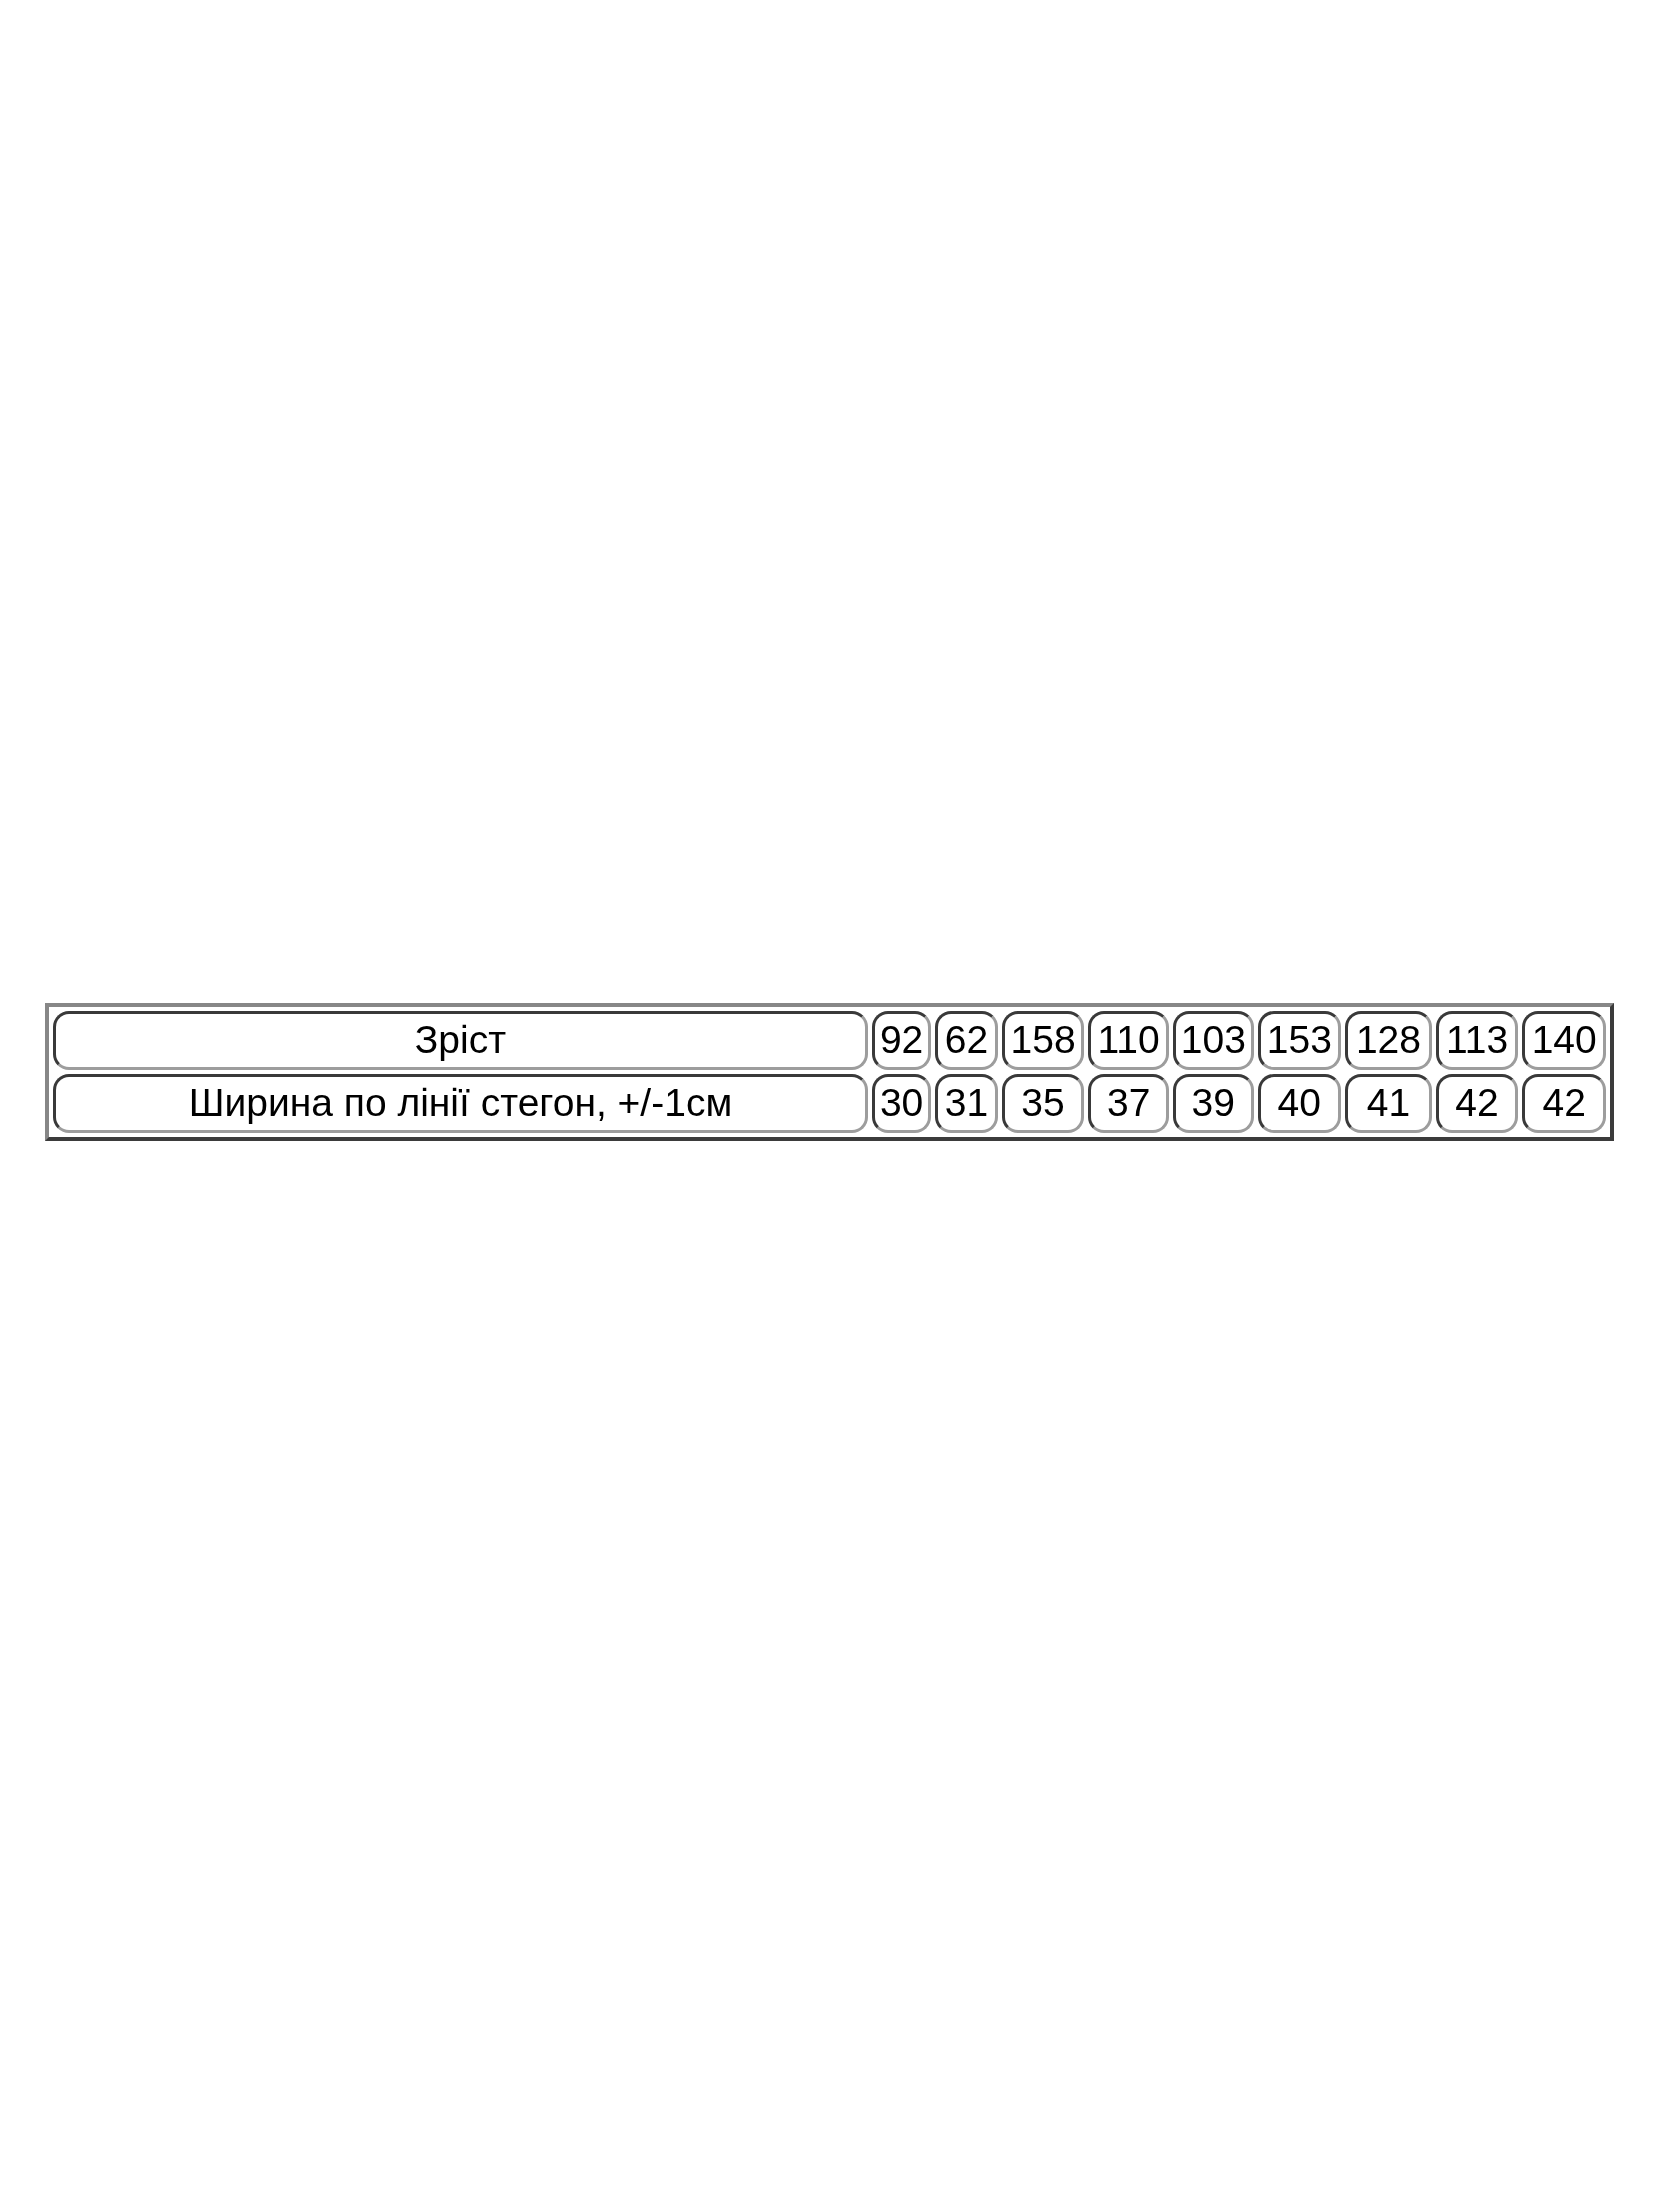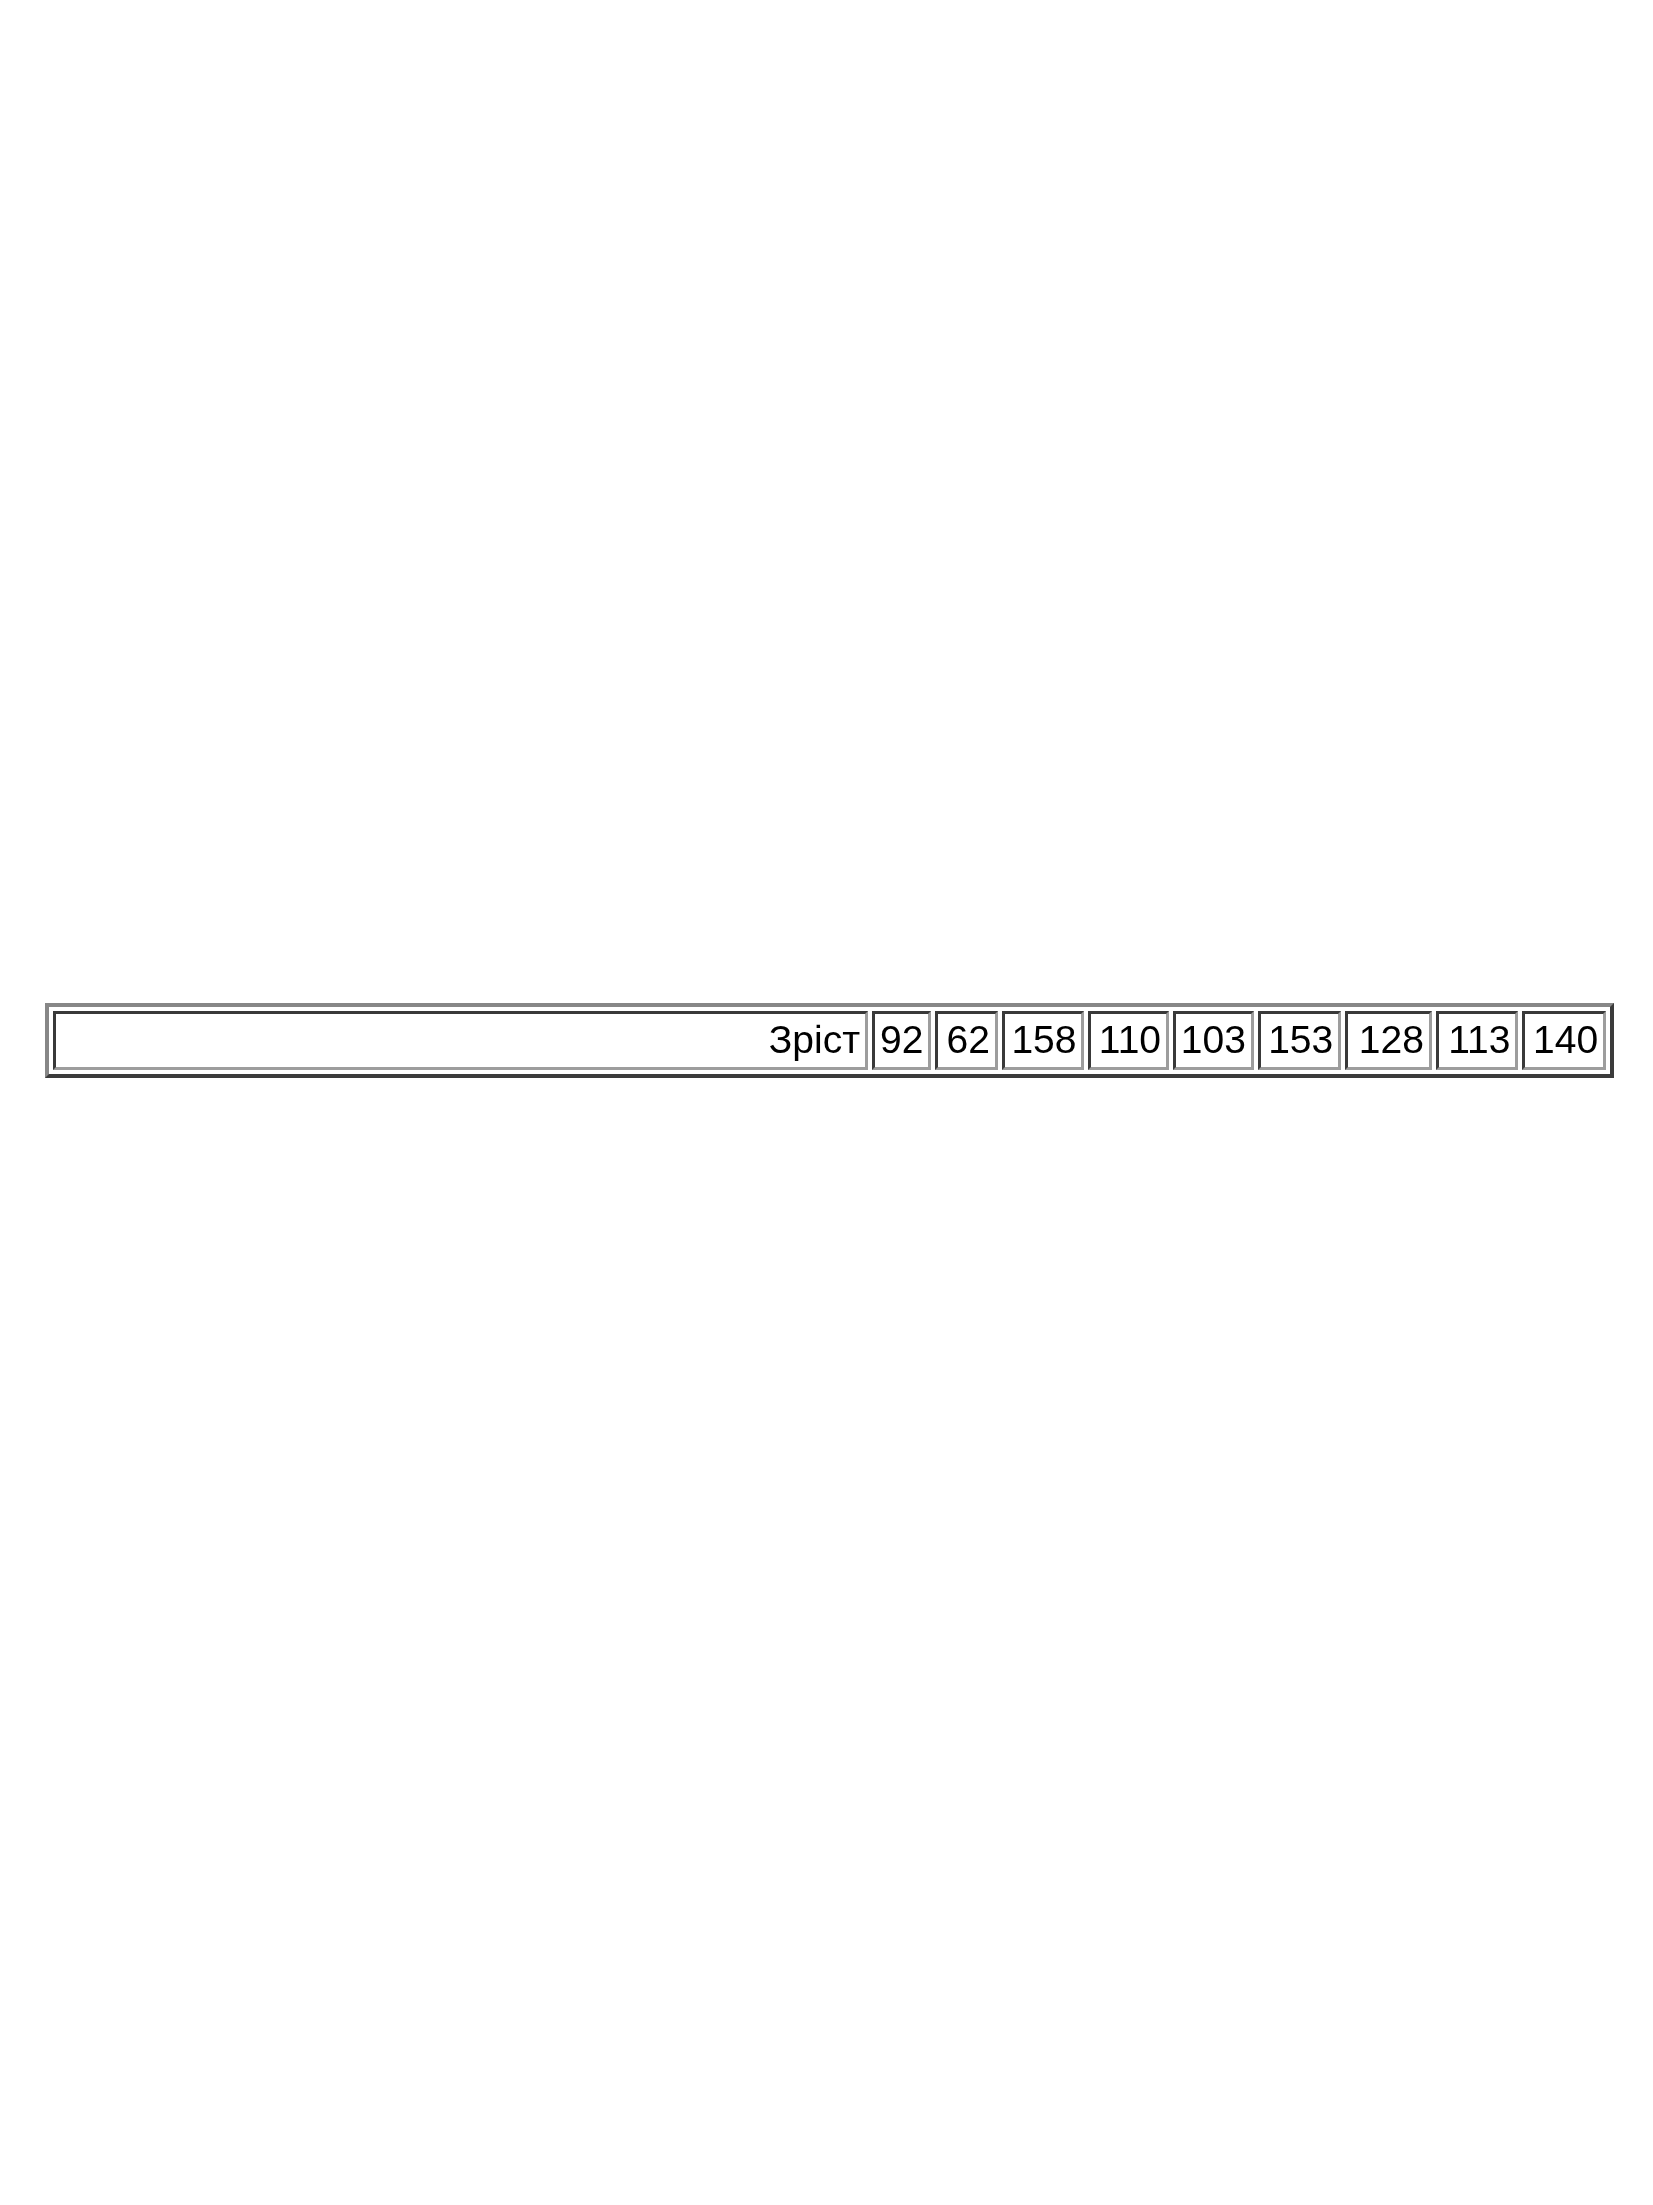--- a/index.html
+++ b/index.html
@@ -28,28 +28,29 @@
     border-bottom: 4.1px solid #3b3b3b;
     border-right: 4.1px solid #3b3b3b;
   }
   .size-table td {
     box-sizing: border-box;
     height: 59px;
     padding: 0 4.9px;
     font-size: 39px;
     line-height: 1.1;
     vertical-align: middle;
-    text-align: right;
+    text-align: center;
     white-space: nowrap;
     overflow: hidden;
     background: #ffffff;
     border-top: 3.3px solid #393939;
     border-left: 3.3px solid #393939;
     border-bottom: 3.3px solid #9d9d9d;
     border-right: 3.3px solid #9d9d9d;
+    border-radius: 16px;
   }
   col.c-label { width: 809px; }
   col.c0 { width: 59px; }
   col.c1 { width: 62px; }
   col.c2 { width: 82px; }
   col.c3 { width: 80px; }
   col.c4 { width: 80px; }
   col.c5 { width: 83px; }
   col.c6 { width: 86px; }
   col.c7 { width: 82px; }
@@ -78,16 +79,28 @@
         <td>92</td>
         <td>62</td>
         <td>158</td>
         <td>110</td>
         <td>103</td>
         <td>153</td>
         <td>128</td>
         <td>113</td>
         <td>140</td>
       </tr>
+      <tr>
+        <td>Ширина по лінії стегон, +/-1см</td>
+        <td>30</td>
+        <td>31</td>
+        <td>35</td>
+        <td>37</td>
+        <td>39</td>
+        <td>40</td>
+        <td>41</td>
+        <td>42</td>
+        <td>42</td>
+      </tr>
     </tbody>
   </table>
 </main>
 
 
 </body></html>

